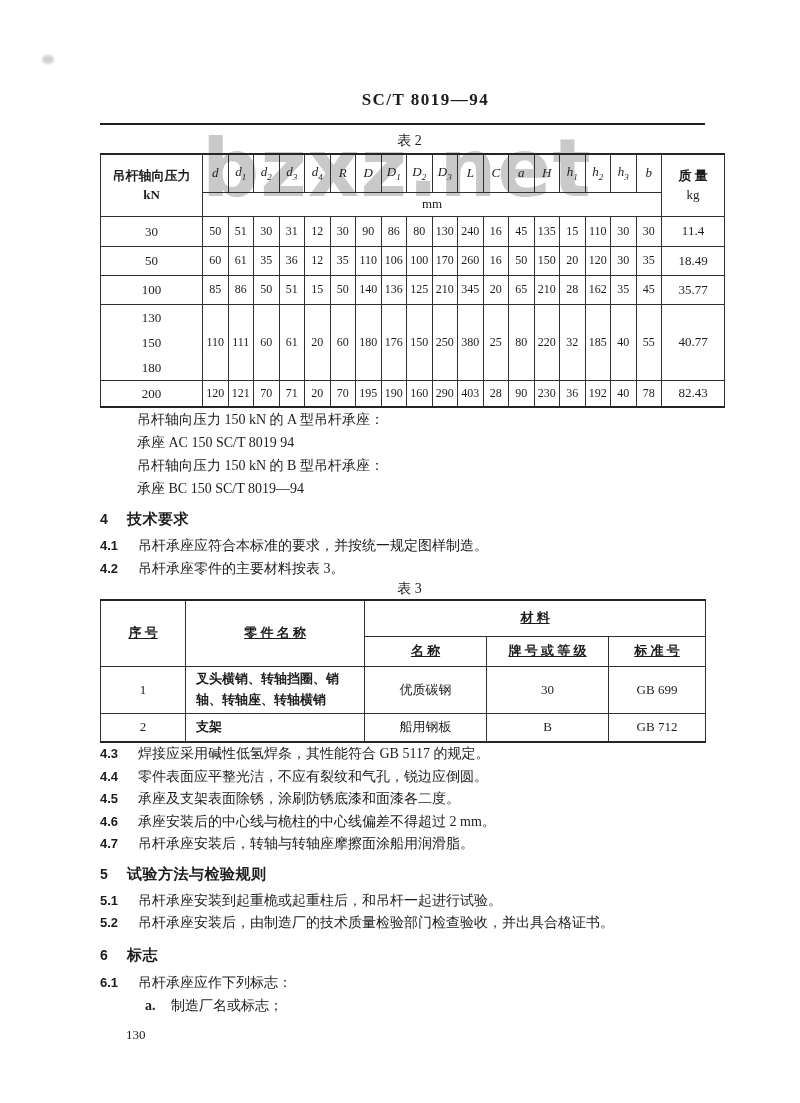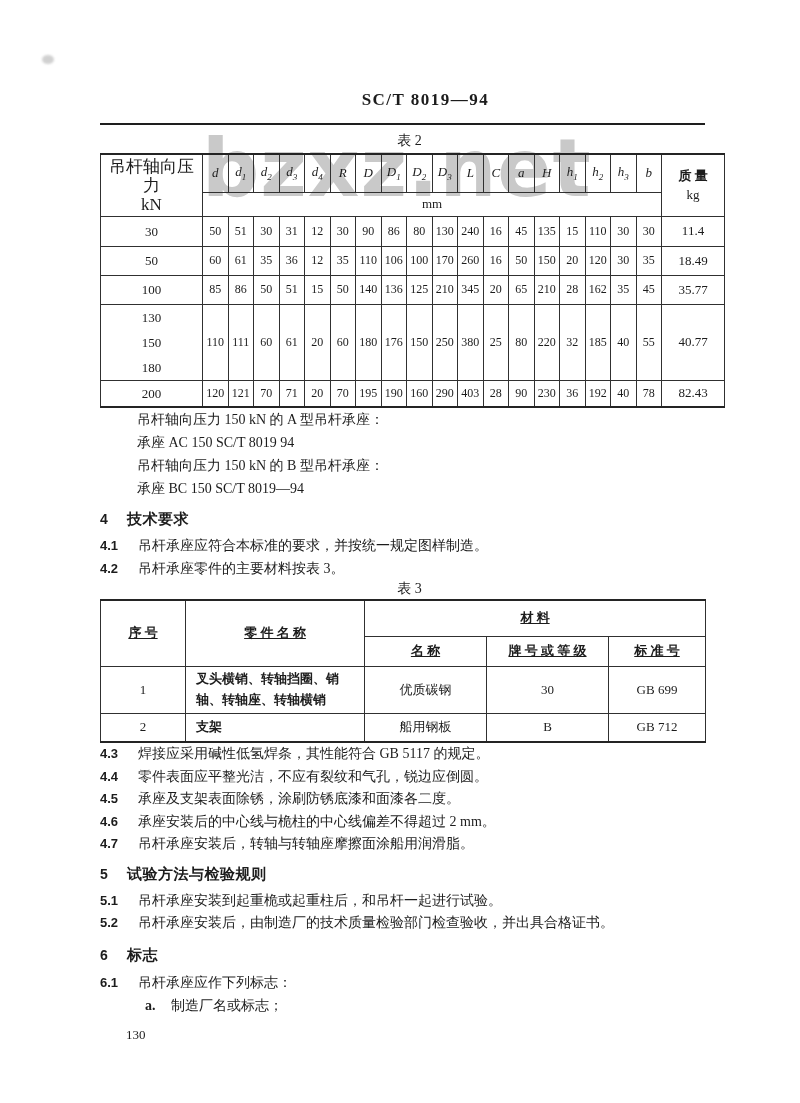--- a/index.html
+++ b/index.html
@@ -20,21 +20,21 @@
 
   .std-num{text-align:center;font-size:17px;font-weight:bold;letter-spacing:1.5px;line-height:20px;padding-left:46px;}
   .rule{height:2px;background:#1e1e1e;margin-top:13px;}
   .tbl-title{text-align:center;font-size:14px;line-height:17px;margin-top:7px;padding-left:14px;font-weight:500;}
 
   table{border-collapse:collapse;table-layout:fixed;width:605px;margin-top:4px;background:transparent;}
   .t2{border-top:2px solid #242424;border-bottom:2px solid #242424;}
   .t2 th,.t2 td{border:1px solid #303030;text-align:center;vertical-align:middle;padding:0;background:transparent;}
   .t2 thead tr.hrow{height:38px;}
   .t2 thead tr.urow{height:24px;}
-  .t2 th.load{width:101px;font-size:17px;font-weight:400;line-height:19px;}
+  .t2 th.load{width:101px;font-size:13px;font-weight:700;line-height:19px;}
   .t2 th.dim{width:24.5px;font-size:13px;font-weight:normal;font-style:italic;}
   .t2 th.dim sub{font-size:9px;}
   .t2 th.mass{width:62px;font-size:13px;font-weight:normal;line-height:19px;}
   .t2 th.mass .b{font-weight:600;}
   .t2 td.unit{font-size:13px;font-style:normal;}
   .t2 tbody td{font-size:12px;}
   .t2 tbody td.load{font-size:13px;}
   .t2 tbody td.load div{line-height:25px;}
   .t2 tbody td.mass{font-size:13px;}
 

